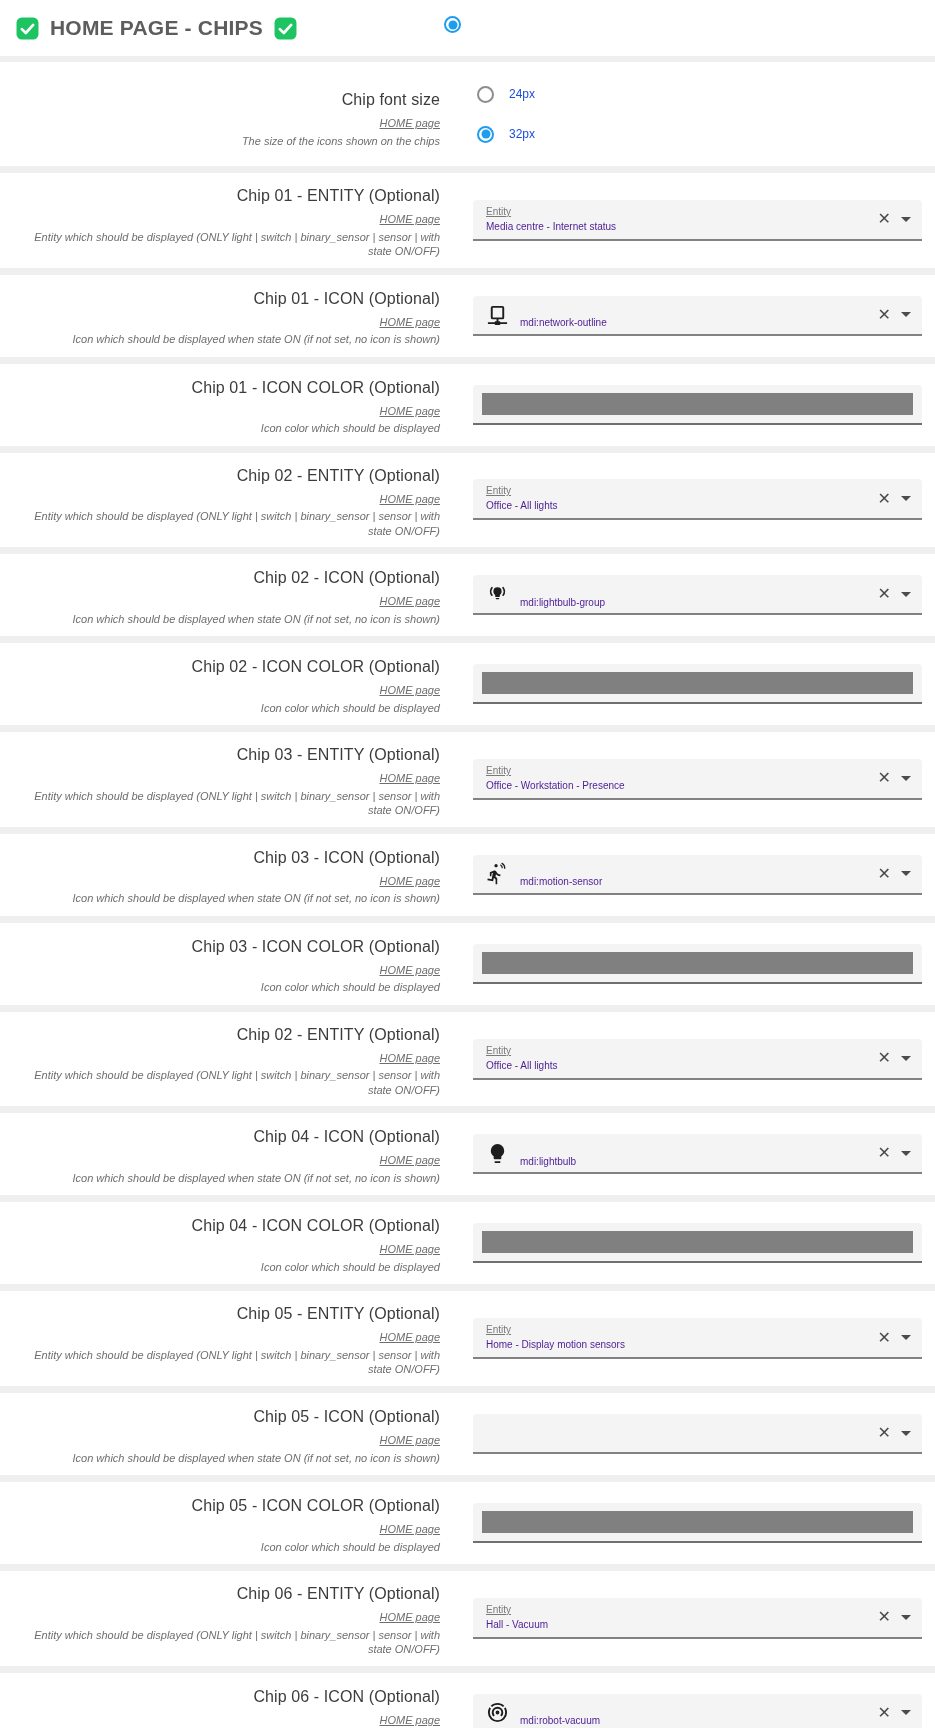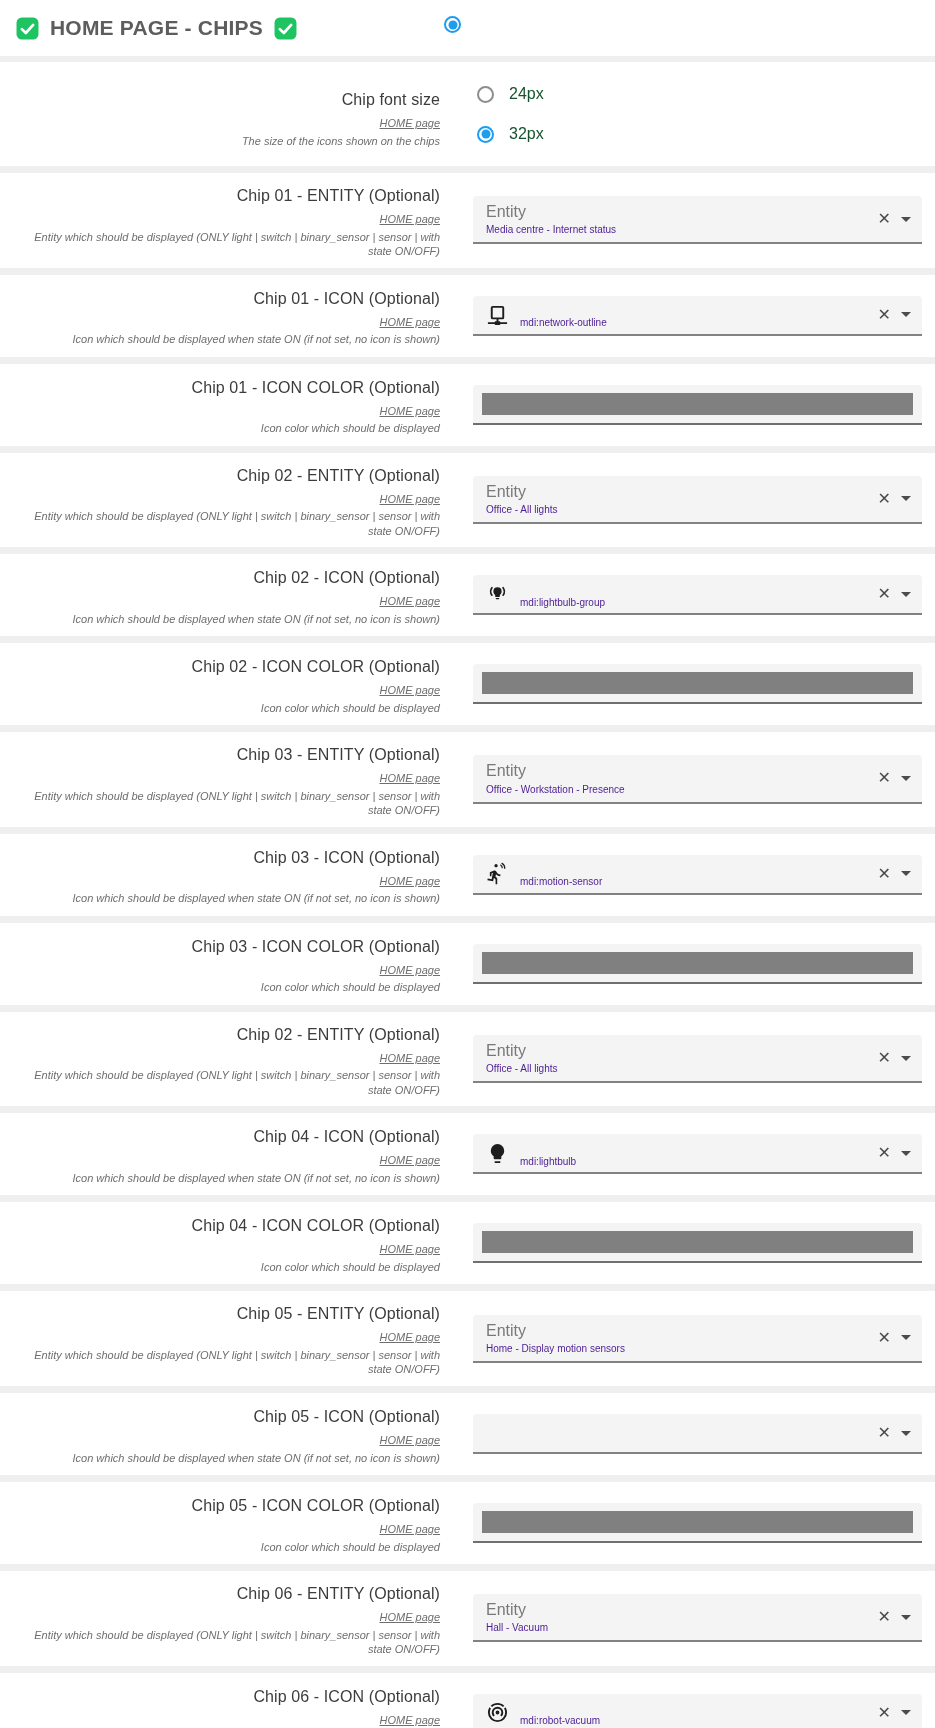--- a/index.html
+++ b/index.html
@@ -29,28 +29,28 @@
   .checkicon { width:23px; height:23px; flex:0 0 23px; }
 
   
   .radio-outer { width:17px; height:17px; border-radius:50%; border:2px solid #8d8d8d;
                  background:#fff; position:relative; flex:0 0 17px; cursor:pointer; }
   .radio-outer.sel { border-color:#1e9ced; }
   .radio-outer.sel::after { content:""; position:absolute; left:50%; top:50%;
         width:9px; height:9px; border-radius:50%; background:#1e9ced;
         transform:translate(-50%,-50%); }
   .radio-row { display:flex; align-items:center; height:40px; }
-  .radio-row .rlabel { font-size:16px; color:#14532d; margin-left:15px; }
+  .radio-row .rlabel { font-size:12px; color:#1d4ed8; margin-left:15px; }
   .radio-stack { display:flex; flex-direction:column; margin-left:4px; }
 
   
   .field { position:relative; width:100%; background:#f4f4f4;
            border-radius:4px 4px 0 0; border-bottom:2px solid #828282; }
   .field-entity { padding:6px 44px 7px 13px; }
-  .float-label { font-size:16px; color:#797979; line-height:1.2; }
+  .float-label { font-size:10px; color:#797979; line-height:1.2;text-decoration:underline; }
   .fvalue { font-size:10px; color:#4c1d95; margin-top:3px; white-space:nowrap; }
   .field-icon { height:40px; display:flex; align-items:center; gap:11px; padding:0 44px 0 13px; }
   .field-icon .fvalue { margin-top:16px; }
   .mdi-svg { width:23px; height:23px; flex:0 0 23px; color:#1d1d1d; }
   .field-color { height:40px; padding:8px 9px; border-bottom-color:#6f6f6f; }
   .swatch { width:100%; height:100%; }
   .controls { position:absolute; right:11px; top:50%; transform:translateY(-50%);
               display:flex; align-items:center; gap:10px; }
   .clear-x { font-size:16px; color:#4b4b4b; line-height:1; cursor:pointer;
              font-family:"DejaVu Sans", sans-serif; }

